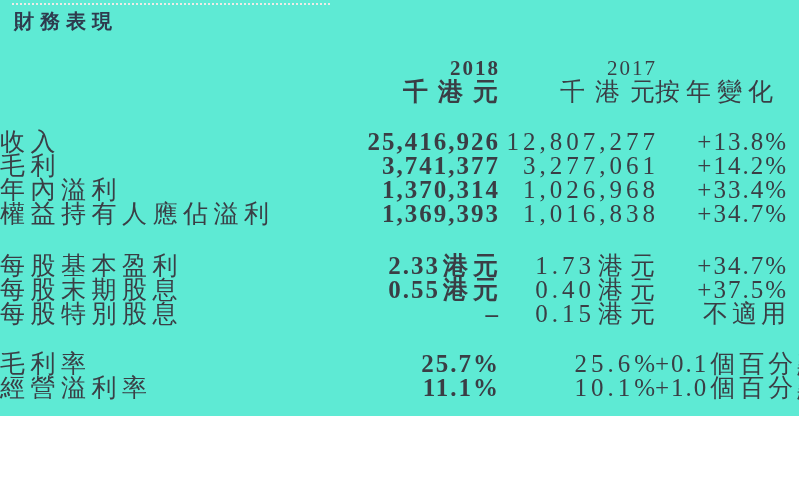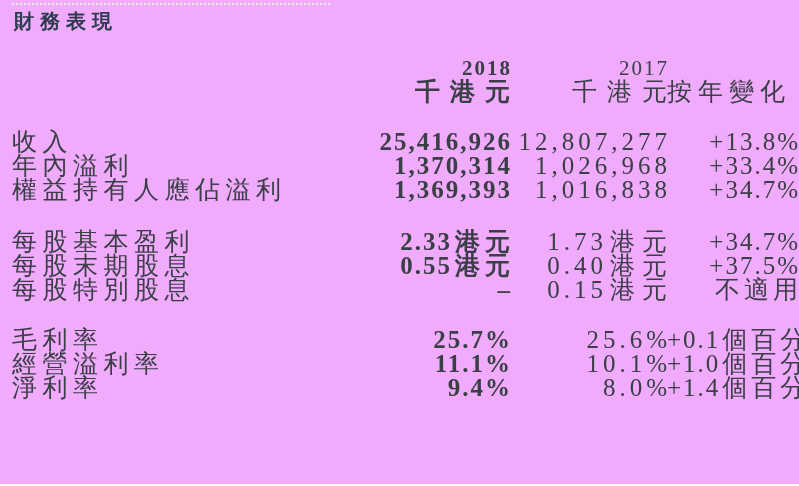--- a/index.html
+++ b/index.html
@@ -1,38 +1,38 @@
 <!DOCTYPE html>
 <html style="--color-title: #2e3b4e; --color-body: #3a3e45;"><head>
 <meta charset="utf-8">
 <style>
   html,body{margin:0;padding:0;background:#ffffff;}
   .page{
     position:relative;
-    width:799px;height:484px;
-    background:#f0abfc;
+    width:799px;height:416px;
+    background:#5eead4;
     overflow:hidden;
     font-family:"Liberation Serif","DejaVu Serif",serif;
     color:var(--color-body,#3a3e45);
   }
   
   .remnant{
     position:absolute;left:12px;top:3px;width:318px;height:0;
     border-top:2px dotted #ebebe7;
   }
   .doc-title{
     position:absolute;left:14px;top:8px;margin:0;
     font-family:"Liberation Sans","DejaVu Sans",sans-serif;
     font-size:20px;font-weight:bold;
     letter-spacing:6px;
     color:var(--color-title,#2e3b4e);
     white-space:nowrap;
   }
   table.fin{
-    position:absolute;left:12px;top:56px;
+    position:absolute;left:0;top:56px;
     width:786px;
     border-collapse:collapse;table-layout:fixed;
   }
   td{
     padding:0;height:24px;line-height:24px;vertical-align:middle;
     font-size:25px;white-space:nowrap;overflow:visible;
   }
   td.lbl{text-align:left;letter-spacing:5.5px;}
   td.num{text-align:right;}
   td.c18{font-weight:bold;letter-spacing:2px;}
@@ -88,20 +88,26 @@
           <td colspan="4"></td>
         </tr>
 
       <tr>
         <td class="lbl">收入</td>
         <td class="num c18"><span class="v wrapcjk">25,416,926</span></td>
         <td class="num c17"><span class="v wrapcjk">12,807,277</span></td>
         <td class="num chg"><span class="v wrapcjk">+13.8%</span></td>
       </tr>
       <tr>
+        <td class="lbl">毛利</td>
+        <td class="num c18"><span class="v wrapcjk">3,741,377</span></td>
+        <td class="num c17"><span class="v wrapcjk">3,277,061</span></td>
+        <td class="num chg"><span class="v wrapcjk">+14.2%</span></td>
+      </tr>
+      <tr>
         <td class="lbl">年內溢利</td>
         <td class="num c18"><span class="v wrapcjk">1,370,314</span></td>
         <td class="num c17"><span class="v wrapcjk">1,026,968</span></td>
         <td class="num chg"><span class="v wrapcjk">+33.4%</span></td>
       </tr>
       <tr>
         <td class="lbl">權益持有人應佔溢利</td>
         <td class="num c18"><span class="v wrapcjk">1,369,393</span></td>
         <td class="num c17"><span class="v wrapcjk">1,016,838</span></td>
         <td class="num chg"><span class="v wrapcjk">+34.7%</span></td>
@@ -139,21 +145,15 @@
         <td class="num c18"><span class="v wrapcjk">25.7%</span></td>
         <td class="num c17"><span class="v wrapcjk">25.6%</span></td>
         <td class="num chg"><span class="v wrapcjk">+0.1<i class="ck">個</i><i class="ck">百</i><i class="ck">分</i><i class="ck">點</i></span></td>
       </tr>
       <tr>
         <td class="lbl">經營溢利率</td>
         <td class="num c18"><span class="v wrapcjk">11.1%</span></td>
         <td class="num c17"><span class="v wrapcjk">10.1%</span></td>
         <td class="num chg"><span class="v wrapcjk">+1.0<i class="ck">個</i><i class="ck">百</i><i class="ck">分</i><i class="ck">點</i></span></td>
       </tr>
-      <tr>
-        <td class="lbl">淨利率</td>
-        <td class="num c18"><span class="v wrapcjk">9.4%</span></td>
-        <td class="num c17"><span class="v wrapcjk">8.0%</span></td>
-        <td class="num chg"><span class="v wrapcjk">+1.4<i class="ck">個</i><i class="ck">百</i><i class="ck">分</i><i class="ck">點</i></span></td>
-      </tr>
     </tbody>
   </table>
 </div>
 
 </body></html>

